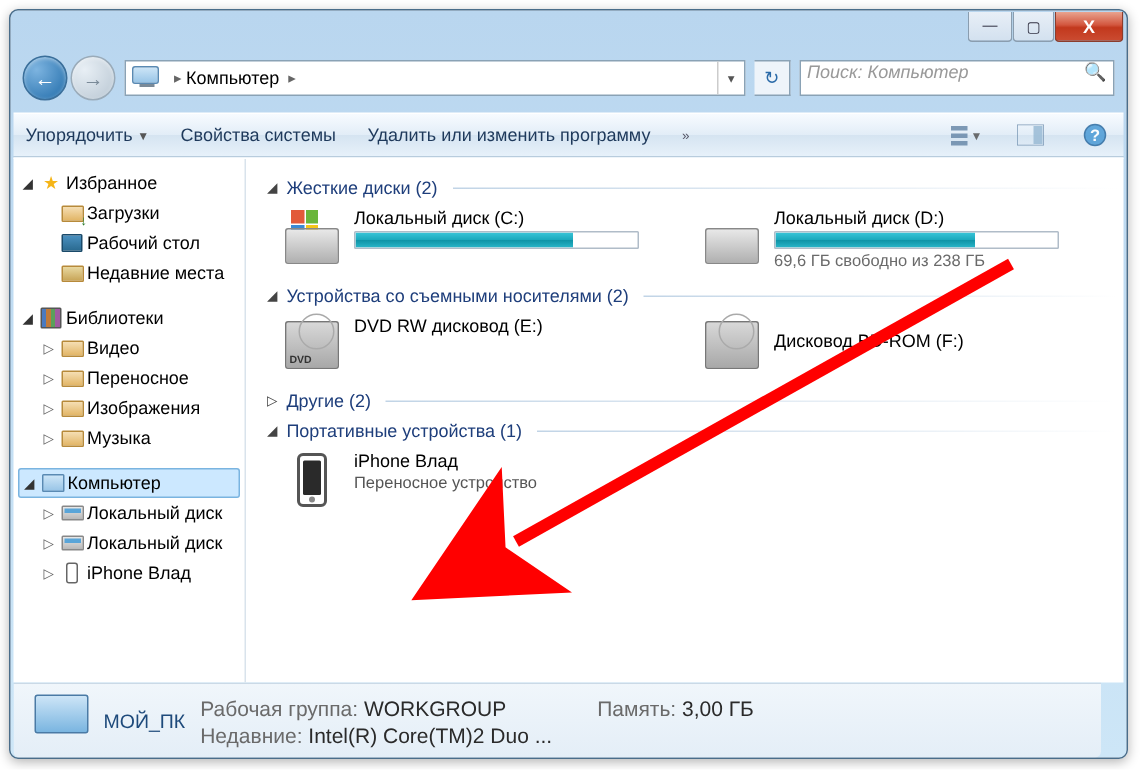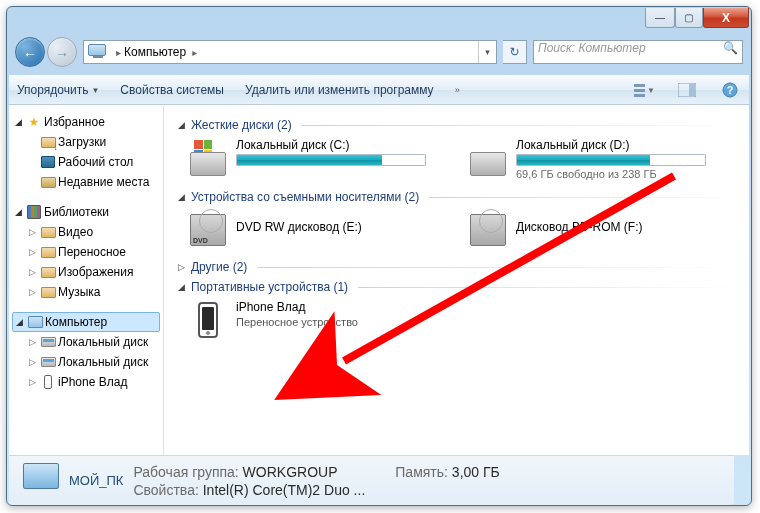--- a/index.html
+++ b/index.html
@@ -315,21 +315,21 @@
           <div class="line"></div>
       </div>
       <div class="items-row">
         <div class="item-block">
           <div class="big-icon">
               <div class="dvd-icon">
                 <span class="lbl">DVD</span>
               </div>
             </div>
           <div class="item-info">
-              <div class="name" style="margin-top:10px">DVD RW дисковод (E:)</div>
+              <div class="name" style="">DVD RW дисковод (E:)</div>
             </div>
         </div>
         <div class="item-block">
           <div class="big-icon">
               <div class="dvd-icon"></div>
             </div>
           <div class="item-info">
               <div class="name" style="margin-top:10px">Дисковод BD-ROM (F:)</div>
             </div>
         </div>
@@ -372,17 +372,17 @@
   <div class="details">
     <div class="comp-big">
         <div class="mon"></div>
       </div>
     <div>
       <div class="name-d">МОЙ_ПК</div>
     </div>
     <div class="grid-d">
       <div><span class="lbl-d">Рабочая группа:</span> <span class="val-d">WORKGROUP</span></div>
       <div><span class="lbl-d">Память:</span> <span class="val-d">3,00 ГБ</span></div>
-      <div><span class="lbl-d">Свойства:</span> <span class="val-d">Intel(R) Core(TM)2 Duo ...</span></div>
+      <div><span class="lbl-d">Недавние:</span> <span class="val-d">Intel(R) Core(TM)2 Duo ...</span></div>
       <div></div>
     </div>
   </div>
 </div>
 
 </body></html>

